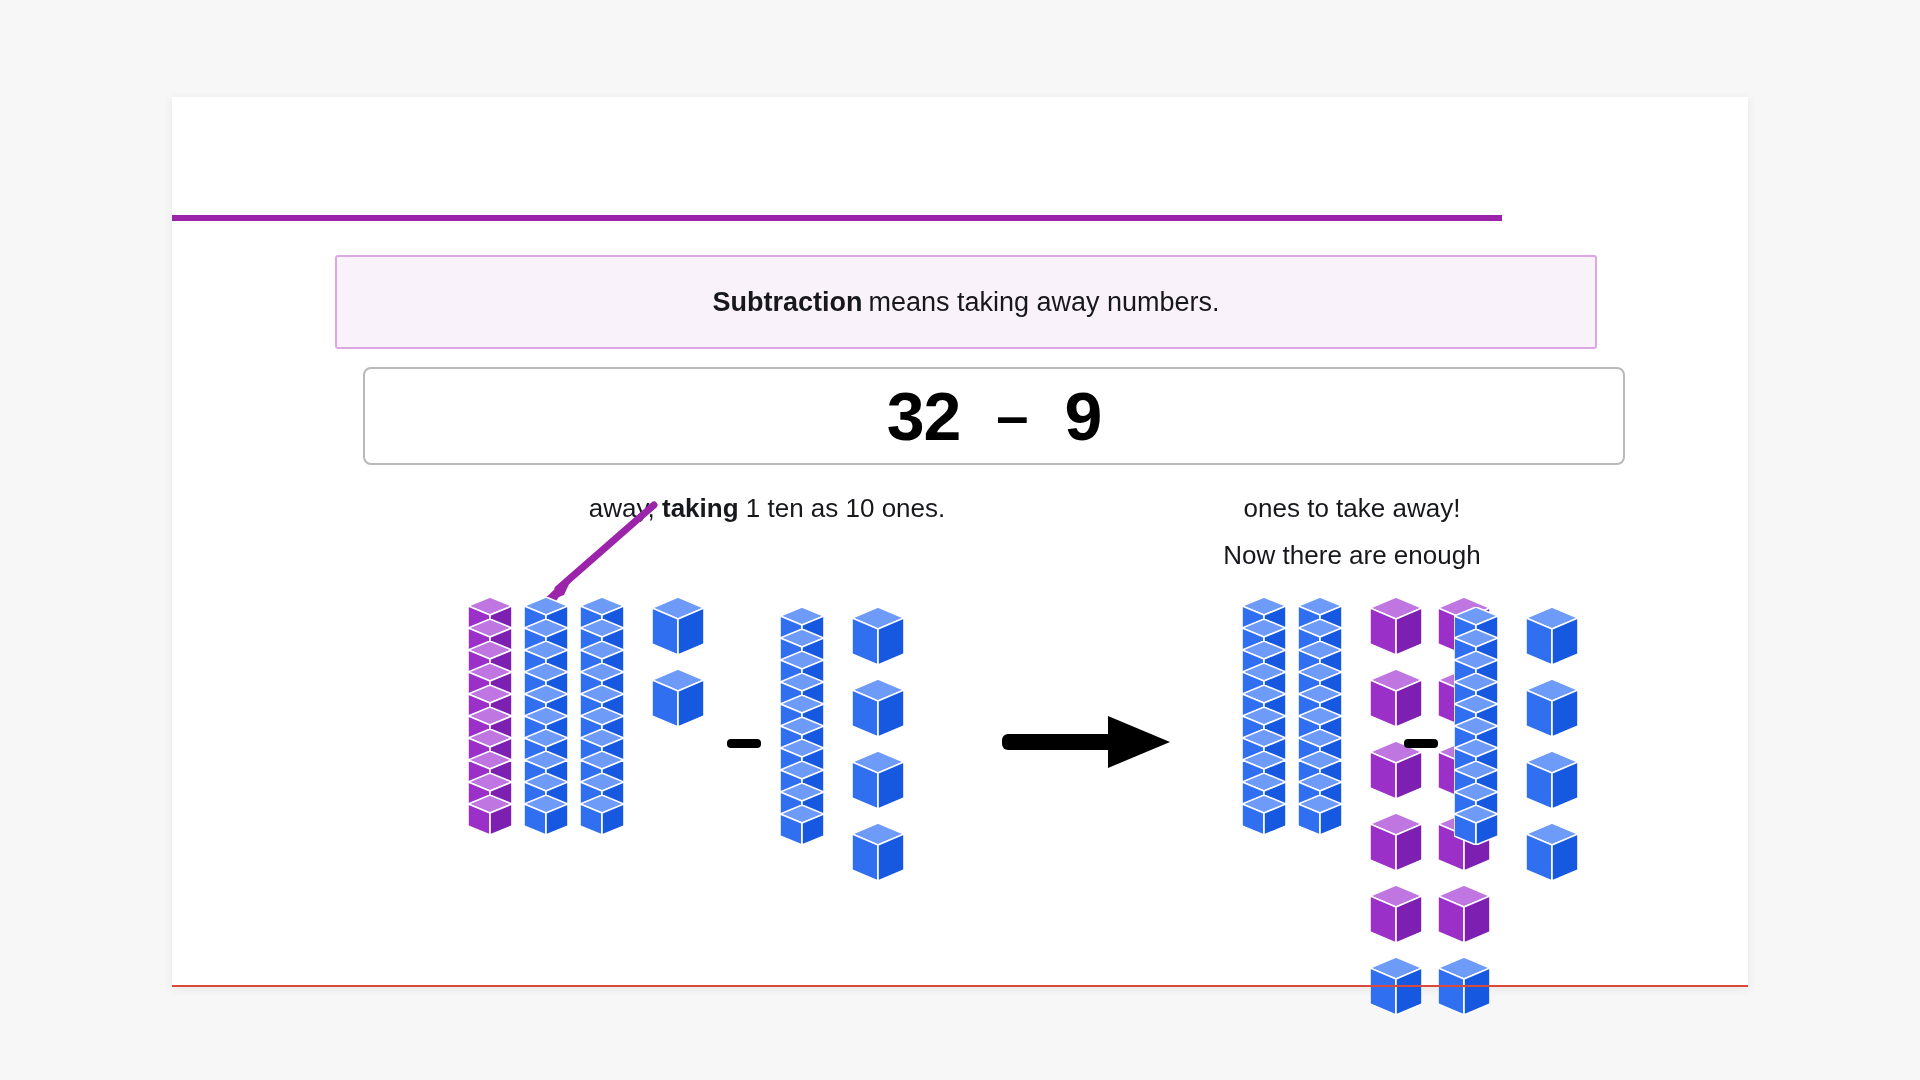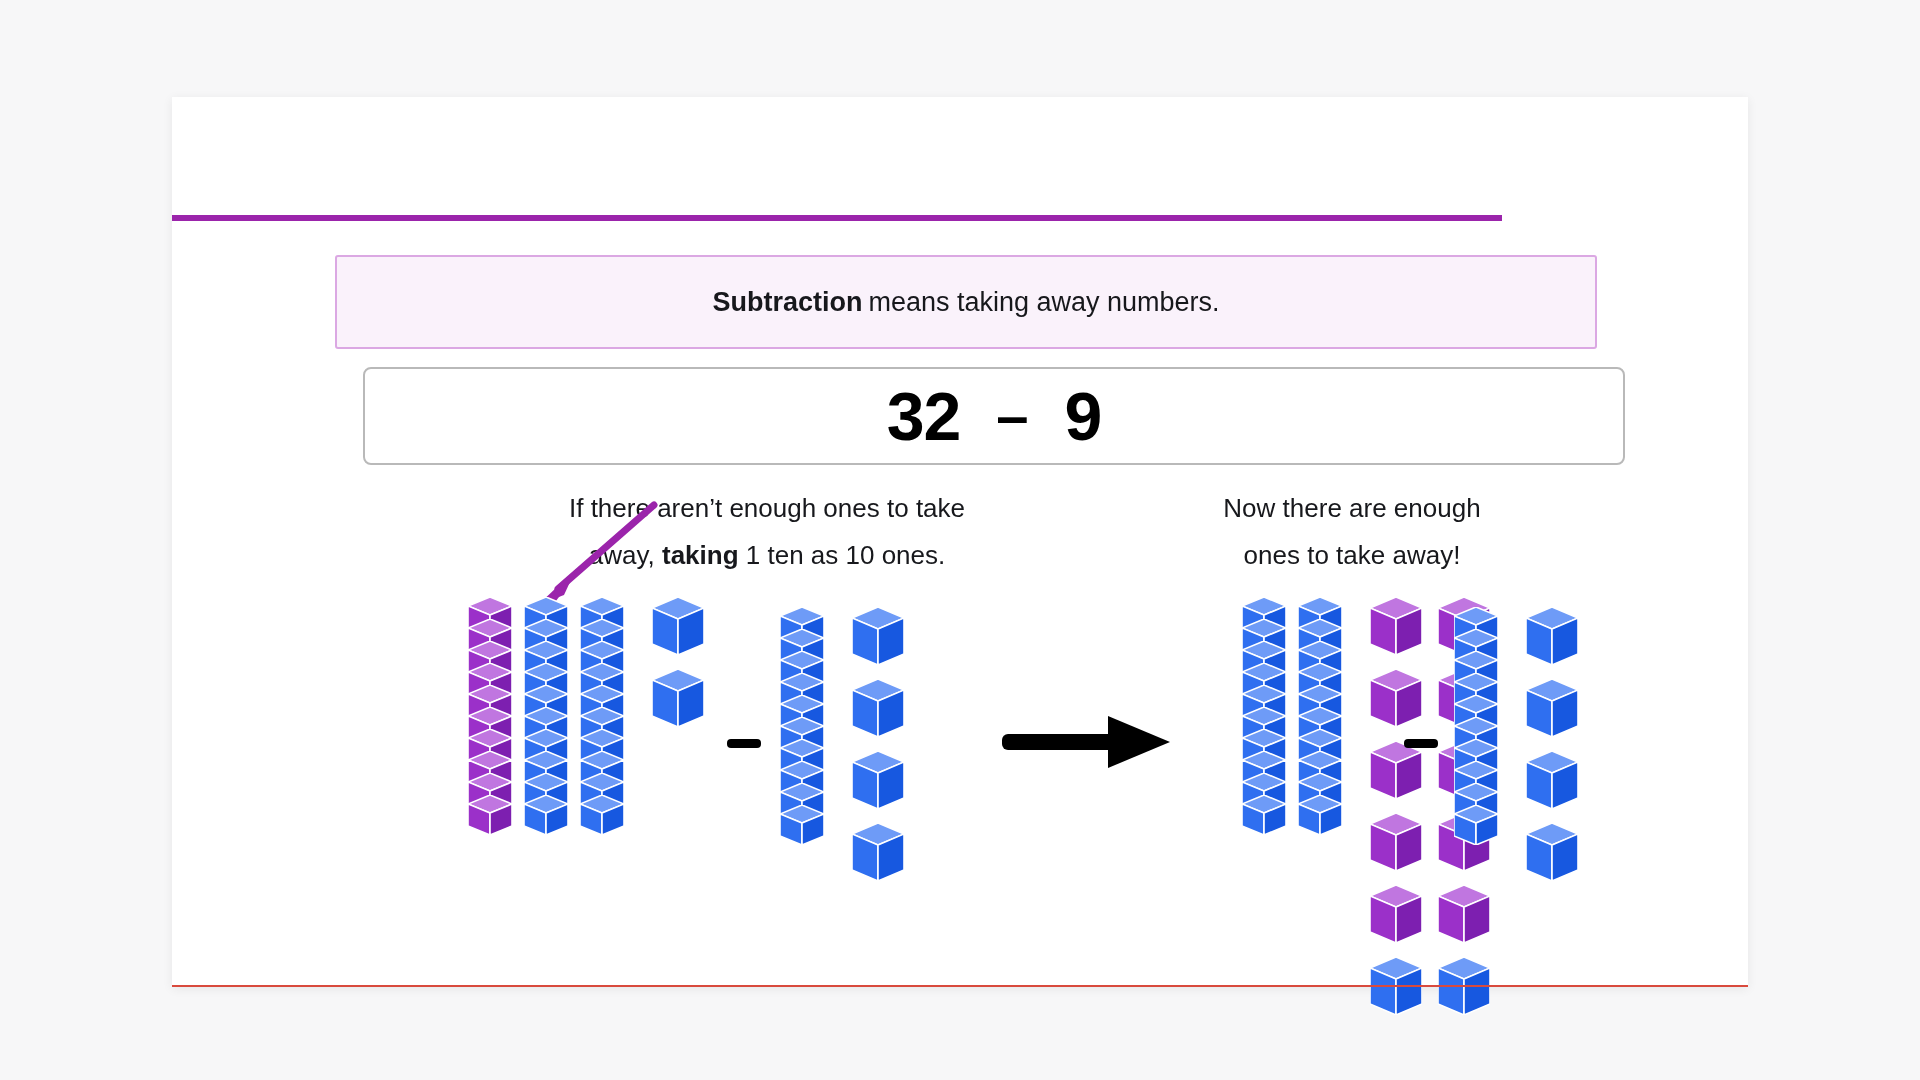--- a/index.html
+++ b/index.html
@@ -166,31 +166,30 @@
         <span>means taking away numbers.</span>
     </div>
 
     <div class="equation">
       <span class="num">32</span>
       <span class="op">–</span>
       <span class="num">9</span>
     </div>
 
     <div class="caption caption-left">
-      <div>If there aren’t enough ones to take</div>
       <div>
         <span>away,</span>
         <b>taking</b>
         <span>1 ten as 10 ones.</span>
       </div>
     </div>
 
     <div class="caption caption-right">
+      <div>ones to take away!</div>
       <div>Now there are enough</div>
-      <div>ones to take away!</div>
     </div>
 
     <svg class="pointer-arrow" viewBox="0 0 130 110">
       <line x1="124" y1="8" x2="28" y2="92" stroke="#9b24ab" stroke-width="7" stroke-linecap="round"></line>
       <polygon points="8,108 46,72 34,98" fill="#9b24ab"></polygon>
       <polygon points="6,110 48,74 26,104" fill="#9b24ab"></polygon>
     </svg>
 
     <div class="workspace">
 

